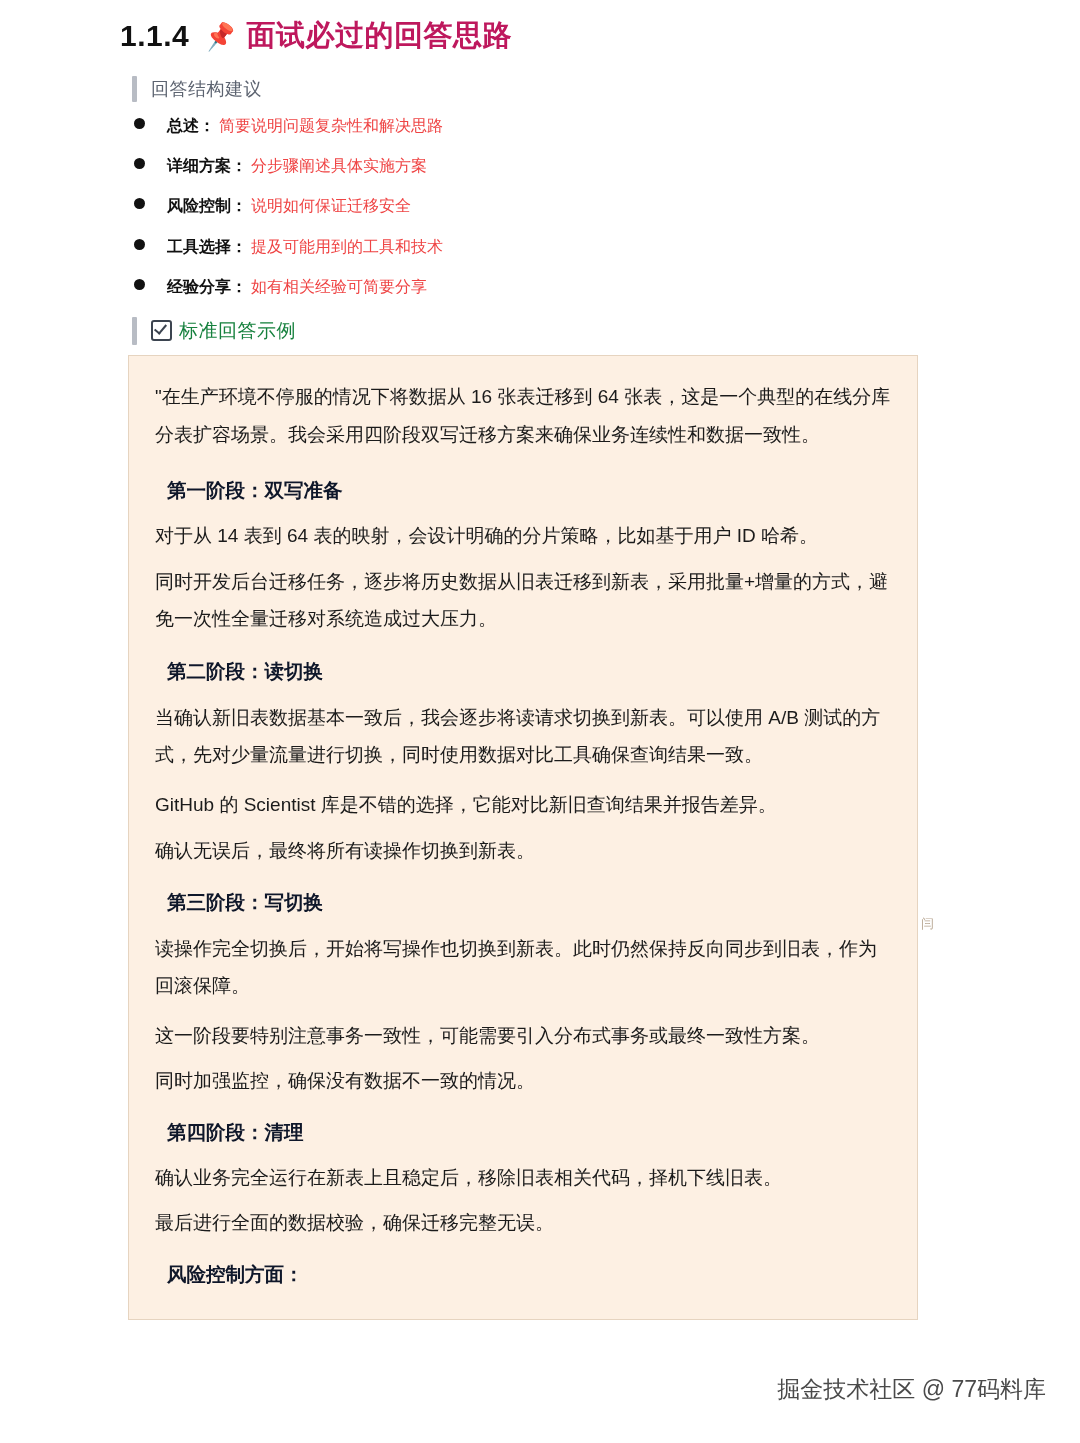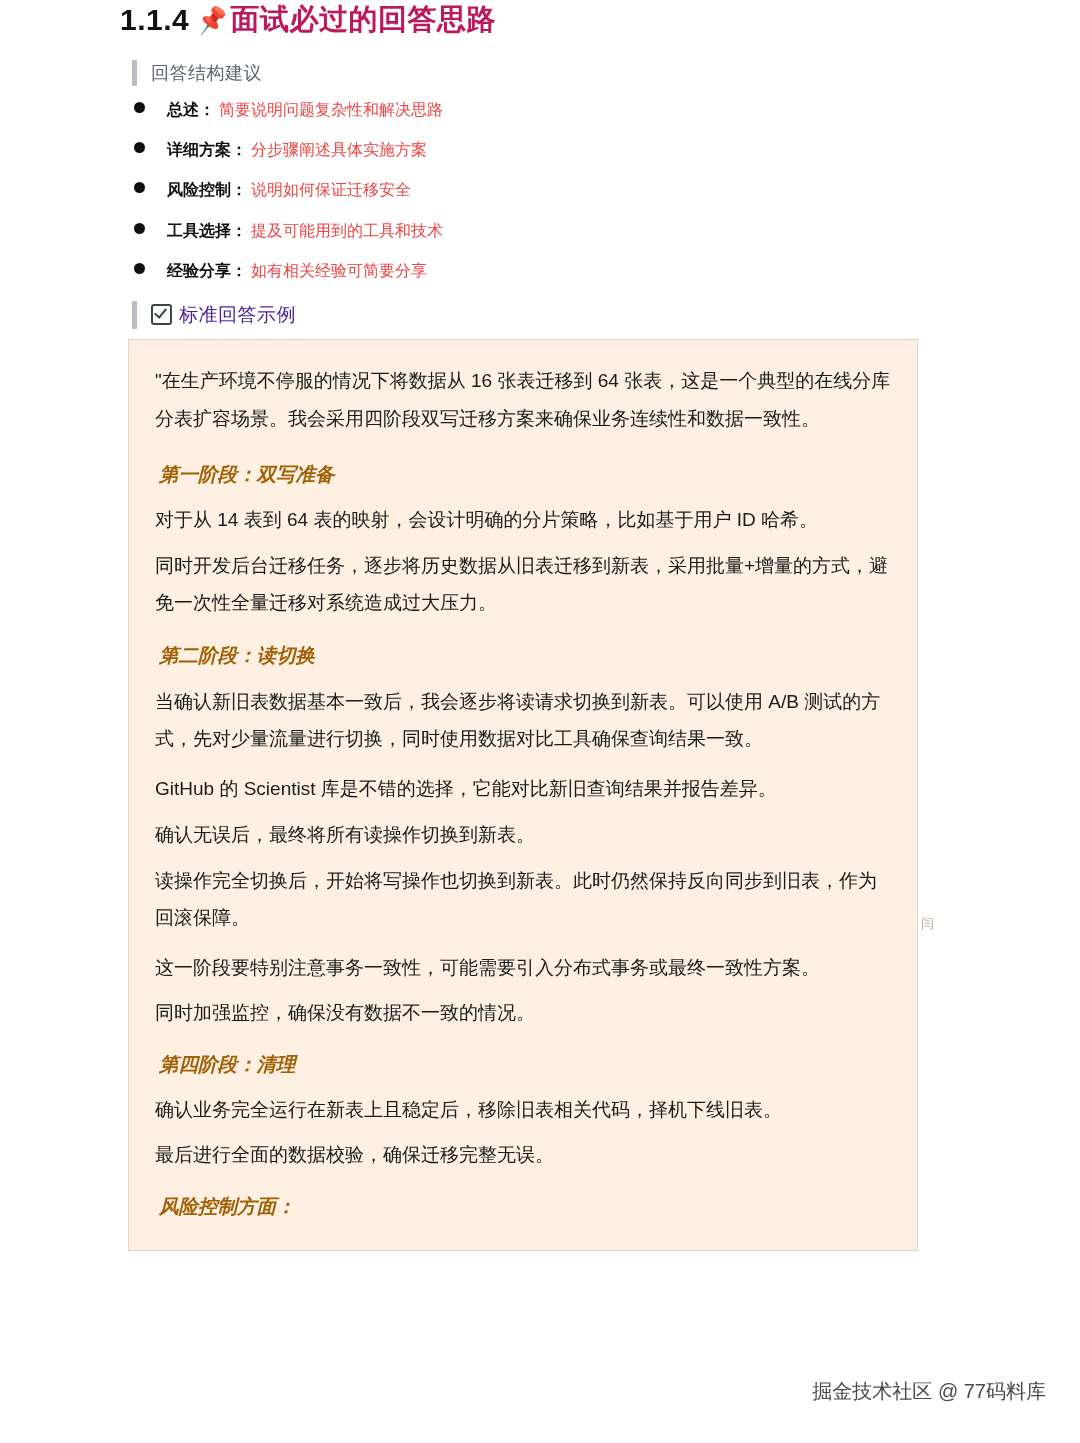--- a/index.html
+++ b/index.html
@@ -17,22 +17,22 @@
   }
   .page {
     padding: 0 40px 0 120px;
     box-sizing: border-box;
   }
 
   
   .heading {
     display: flex;
     align-items: center;
-    gap: 2px;
-    margin-top: 0;
+    gap: 10px;
+    margin-top: 16px;
     margin-bottom: 20px;
   }
   .heading .num {
     font-size: 30px;
     font-weight: bold;
     letter-spacing: 0.5px;
     color: #111;
   }
   .heading .pin-icon {
     font-size: 25px;
@@ -134,21 +134,21 @@
     left: 4px;
     top: 0px;
     width: 5px;
     height: 10px;
     border: solid #3c4450;
     border-width: 0 2px 2px 0;
     transform: rotate(40deg);
   }
   .check-label .txt {
     font-size: 19px;
-    color: #4c1d95;
+    color: #15803d;
     font-weight: 500;
     letter-spacing: 0.5px;
   }
 
   
   .answer {
     margin: 10px 0 0 8px;
     background: #fdf0e3;
     border: 1px solid #e6d4c0;
     padding: 22px 26px 16px 26px;
@@ -160,39 +160,38 @@
     font-size: 19px;
     line-height: 1.85;
     color: #1b1b1b;
   }
   .answer p.lead {
     line-height: 2.0;
     margin-bottom: 18px;
   }
   .answer p.stage {
     font-weight: bold;
-    margin: 16px 0 10px 4px;
+    margin: 16px 0 10px 12px;
     font-size: 19.5px;
-    color: #a16207;
-    font-style: italic;
+    color: #0f172a;
   }
   .answer p.tight {
     margin-bottom: 10px;
     line-height: 1.85;
   }
   .answer p.wrapline {
     line-height: 1.95;
   }
 
   
   .watermark {
     position: absolute;
     right: 34px;
     bottom: 38px;
-    font-size: 20px;
+    font-size: 23px;
     color: #4a4a4a;
     display: flex;
     align-items: center;
     gap: 8px;
     font-weight: 500;
   }
   
   .edge-mark {
     position: absolute;
     right: 146px;
@@ -258,20 +257,21 @@
 
   <div class="answer">
     <p class="lead">"在生产环境不停服的情况下将数据从 16 张表迁移到 64 张表，这是一个典型的在线分库分表扩容场景。我会采用四阶段双写迁移方案来确保业务连续性和数据一致性。</p>
     <p class="stage">第一阶段：双写准备</p>
     <p class="tight">对于从 14 表到 64 表的映射，会设计明确的分片策略，比如基于用户 ID 哈希。</p>
     <p class="wrapline">同时开发后台迁移任务，逐步将历史数据从旧表迁移到新表，采用批量+增量的方式，避免一次性全量迁移对系统造成过大压力。</p>
     <p class="stage">第二阶段：读切换</p>
     <p class="wrapline">当确认新旧表数据基本一致后，我会逐步将读请求切换到新表。可以使用 A/B 测试的方式，先对少量流量进行切换，同时使用数据对比工具确保查询结果一致。</p>
     <p class="tight">GitHub 的 Scientist 库是不错的选择，它能对比新旧查询结果并报告差异。</p>
     <p class="tight">确认无误后，最终将所有读操作切换到新表。</p>
+    <p class="stage">第三阶段：写切换</p>
     <p class="wrapline">读操作完全切换后，开始将写操作也切换到新表。此时仍然保持反向同步到旧表，作为回滚保障。</p>
     <p class="tight">这一阶段要特别注意事务一致性，可能需要引入分布式事务或最终一致性方案。</p>
     <p class="tight">同时加强监控，确保没有数据不一致的情况。</p>
     <p class="stage">第四阶段：清理</p>
     <p class="tight">确认业务完全运行在新表上且稳定后，移除旧表相关代码，择机下线旧表。</p>
     <p class="tight">最后进行全面的数据校验，确保迁移完整无误。</p>
     <p class="stage">风险控制方面：</p>
   </div>
 
 </div>

